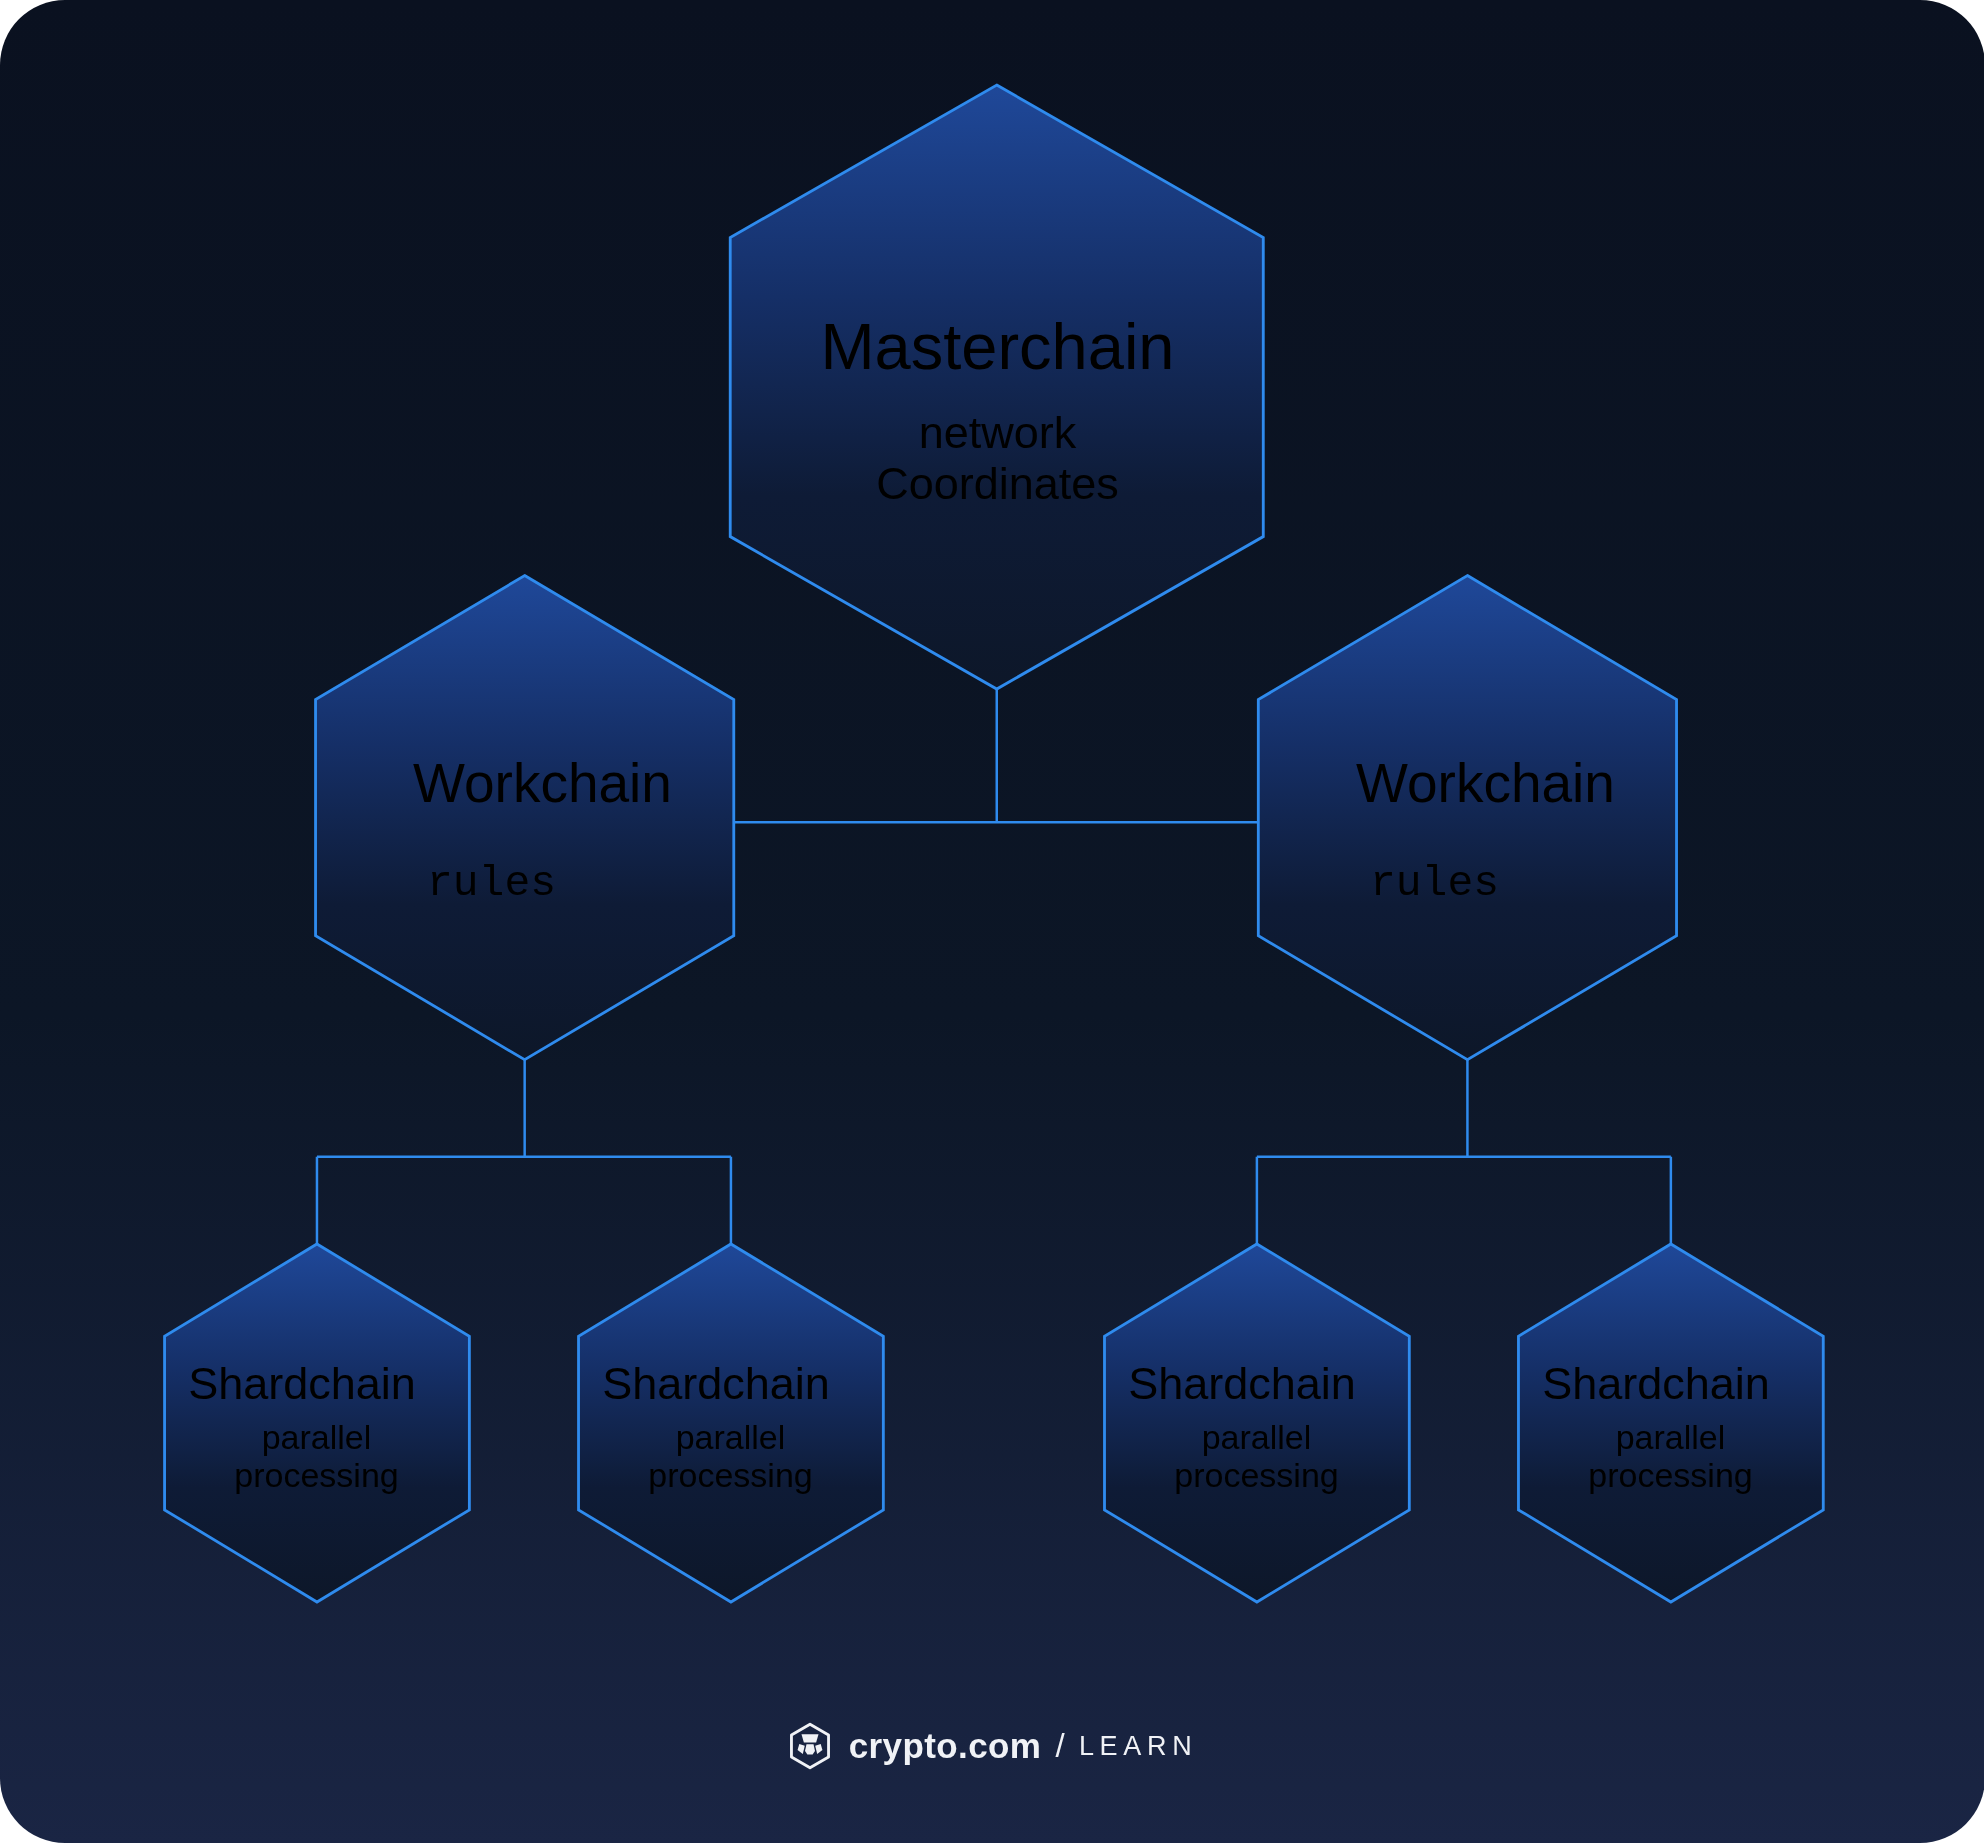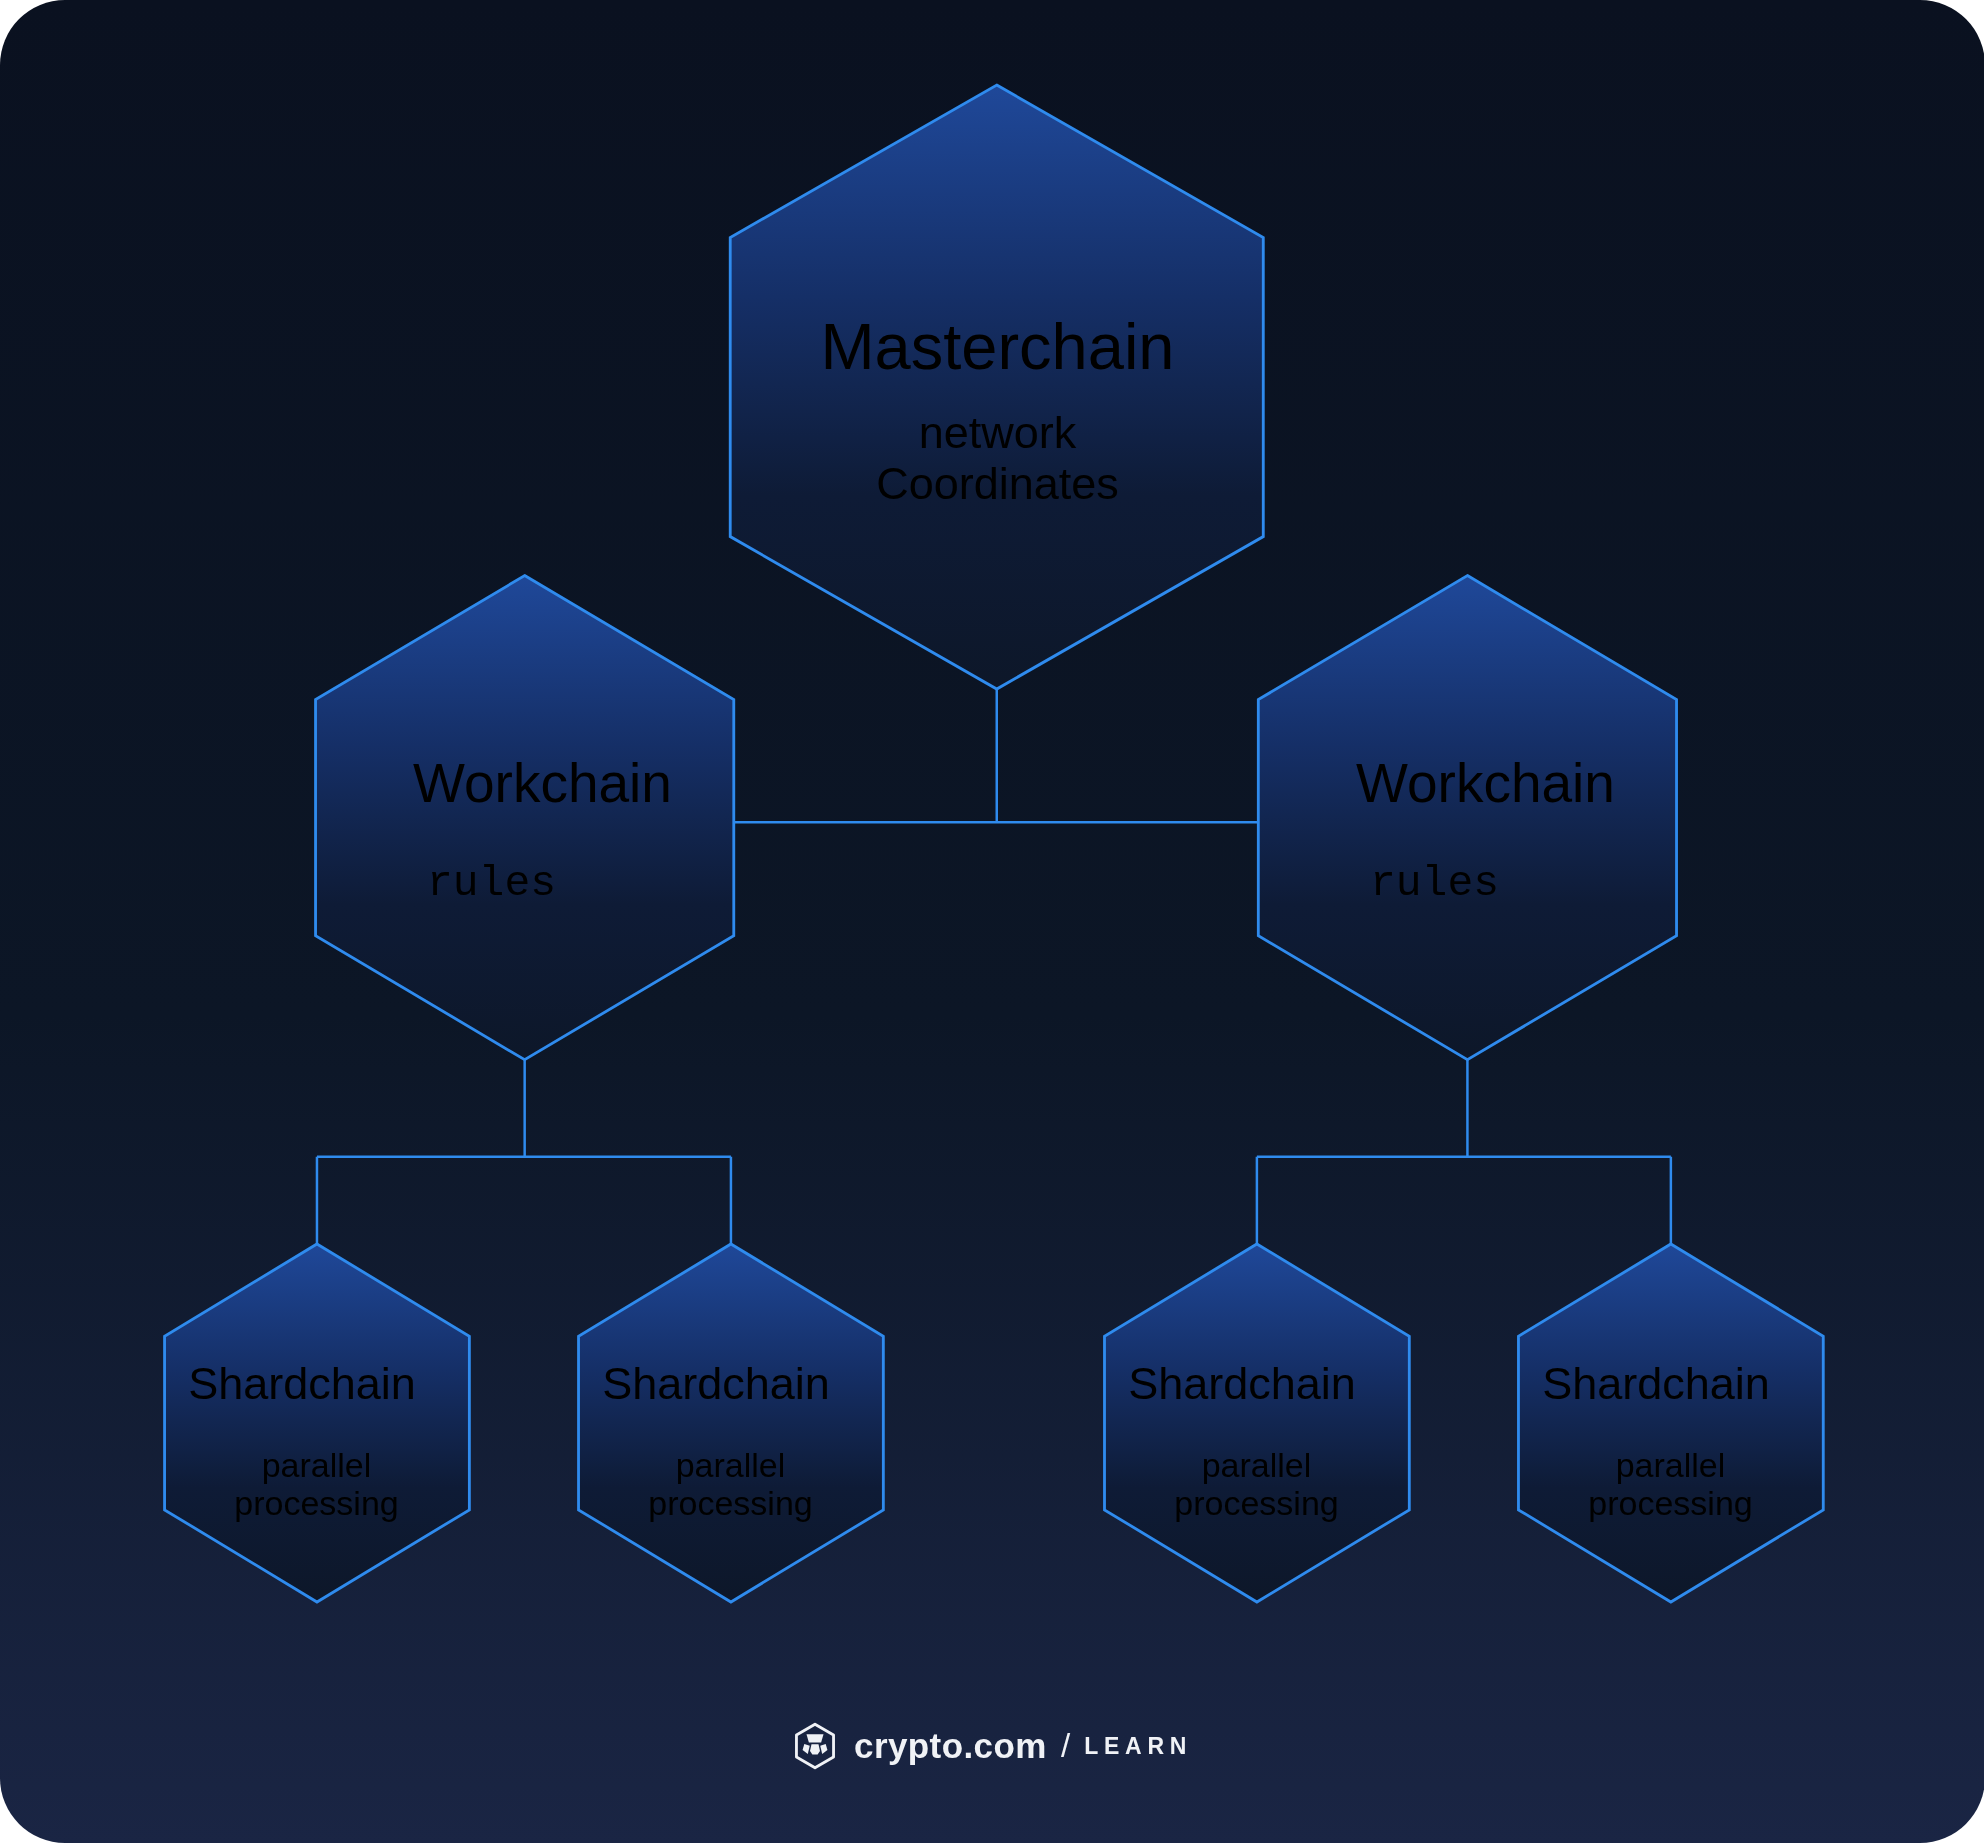--- a/index.html
+++ b/index.html
@@ -30,35 +30,35 @@
 
   .master-title{left:731px;top:311px;width:533px;font-size:65px;line-height:71px;}
   .master-sub{left:731px;top:407px;width:533px;font-size:45px;line-height:51px;}
 
   .work-title{width:455px;font-size:55px;line-height:58px;top:754px;}
   .work-sub{width:353px;font-size:43px;line-height:47px;top:860px;font-family:Liberation Mono, monospace;}
   .workL{left:315px;}
   .workR{left:1258px;}
 
   .shard-title{width:276px;font-size:45px;line-height:48px;top:1360px;}
-  .shard-sub{width:305px;font-size:34px;line-height:38px;top:1418px;margin-top:28px;}
+  .shard-sub{width:305px;font-size:34px;line-height:38px;top:1418px;}
   .shard0{left:164px;}
   .shard1{left:578px;}
   .shard2{left:1104px;}
   .shard3{left:1518px;}
 
   .footer{
     position:absolute;left:0;top:1714px;width:1985px;height:64px;
     display:flex;align-items:center;justify-content:center;gap:12.8px;
     color:var(--footer-color);
   }
   .footer .logo-icon{display:block;margin-right:4.3px;}
   .footer .brand{font-size:35px;font-weight:700;letter-spacing:0.4px;}
   .footer .sep{font-size:33px;font-weight:300;margin:0 1.4px;}
-  .footer .suffix{font-size:23px;font-weight:700;letter-spacing:5.7px;}
+  .footer .suffix{font-size:27px;font-weight:400;letter-spacing:5.7px;}
 </style>
 </head>
 <body>
 
 <div class="page">
   <div class="card">
 
     <svg class="diagram" width="1985" height="1843" viewBox="0 0 2800 2600">
       <defs>
         <linearGradient id="hexGrad" x1="0" y1="0" x2="0" y2="1">

